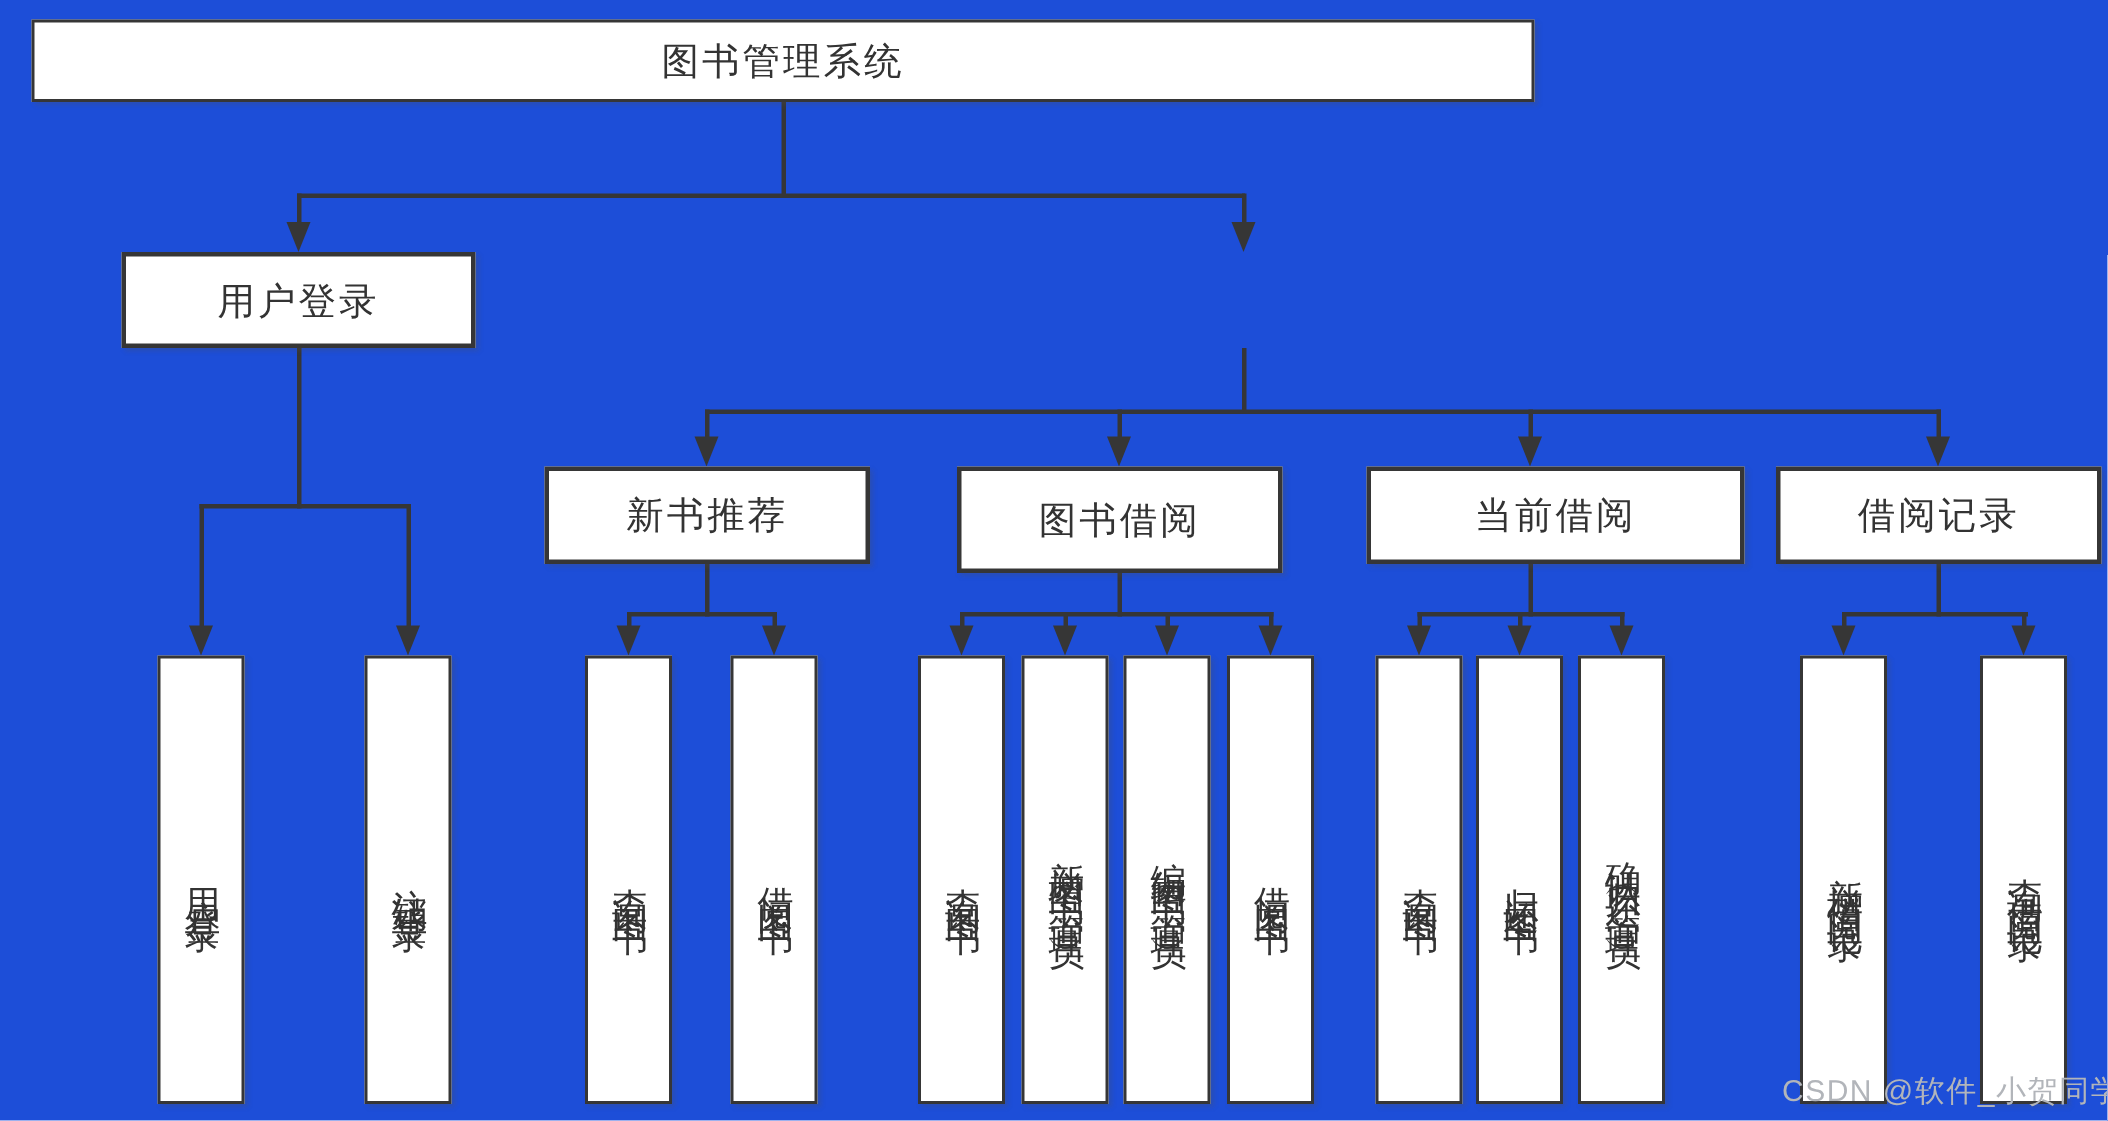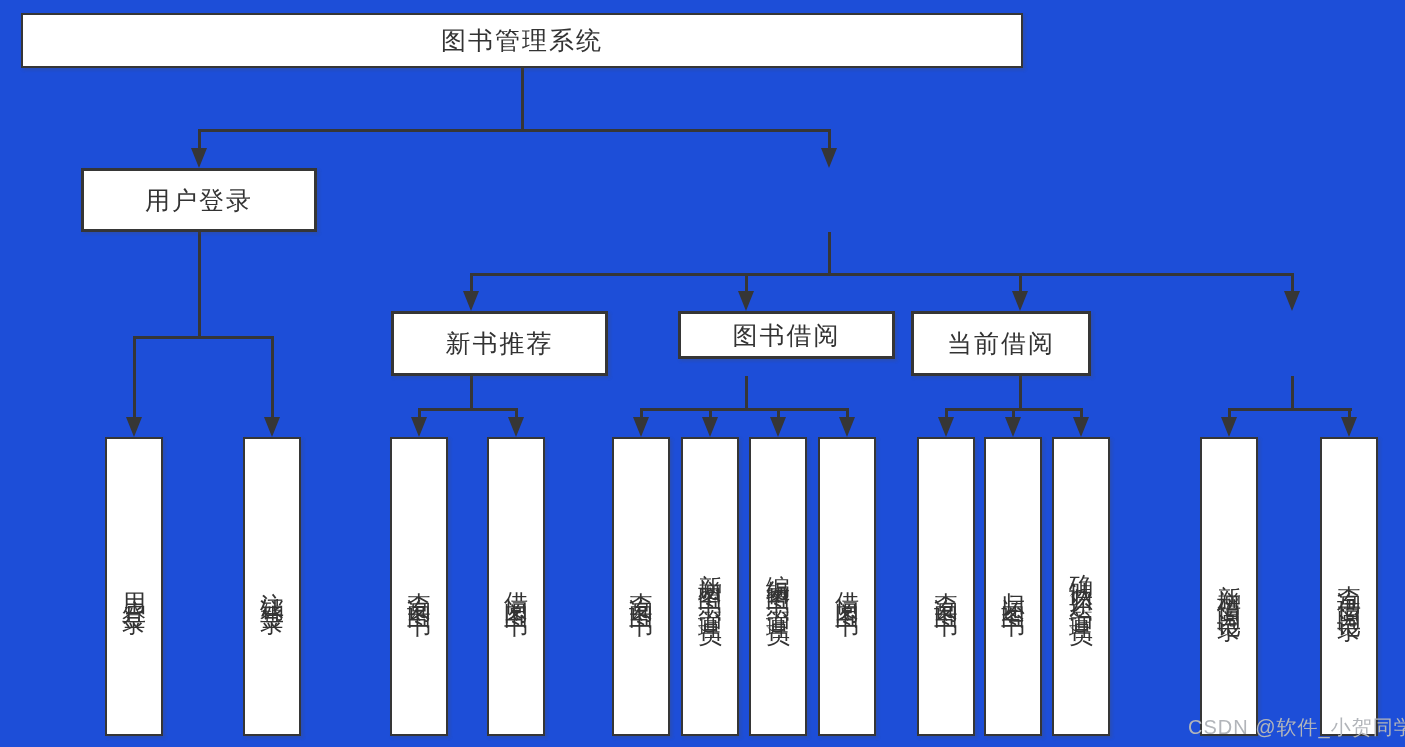--- a/index.html
+++ b/index.html
@@ -98,28 +98,31 @@
   <div class="arrowhead" style="left:1341px;top:417px;"></div>
 
   <div class="box b2" style="left:21px;top:13px;width:1002px;height:55px;">
     <span class="hlabel">图书管理系统</span>
   </div>
 
   <div class="box" style="left:81px;top:168px;width:236px;height:64px;">
     <span class="hlabel">用户登录</span>
   </div>
 
-  <div class="box" style="left:363px;top:311px;width:217px;height:65px;margin-left:28px;">
+  <div class="box" style="left:363px;top:311px;width:217px;height:65px;">
     <span class="hlabel">新书推荐</span>
   </div>
-  <div class="box" style="left:638px;top:311px;width:217px;height:48px;margin-left:40px;">
+  <div class="box" style="left:638px;top:311px;width:217px;height:71px;">
     <span class="hlabel">图书借阅</span>
   </div>
-  <div class="box" style="left:911px;top:311px;width:180px;height:65px;">
+  <div class="box" style="left:911px;top:311px;width:252px;height:65px;">
     <span class="hlabel">当前借阅</span>
+  </div>
+  <div class="box" style="left:1184px;top:311px;width:217px;height:65px;">
+    <span class="hlabel">借阅记录</span>
   </div>
 
   <div class="box b2" style="left:105px;top:437px;width:58px;height:299px;">
     <span class="vlabel">用户登录</span>
   </div>
   <div class="box b2" style="left:243px;top:437px;width:58px;height:299px;">
     <span class="vlabel">注销登录</span>
   </div>
 
   <div class="box b2" style="left:390px;top:437px;width:58px;height:299px;">

